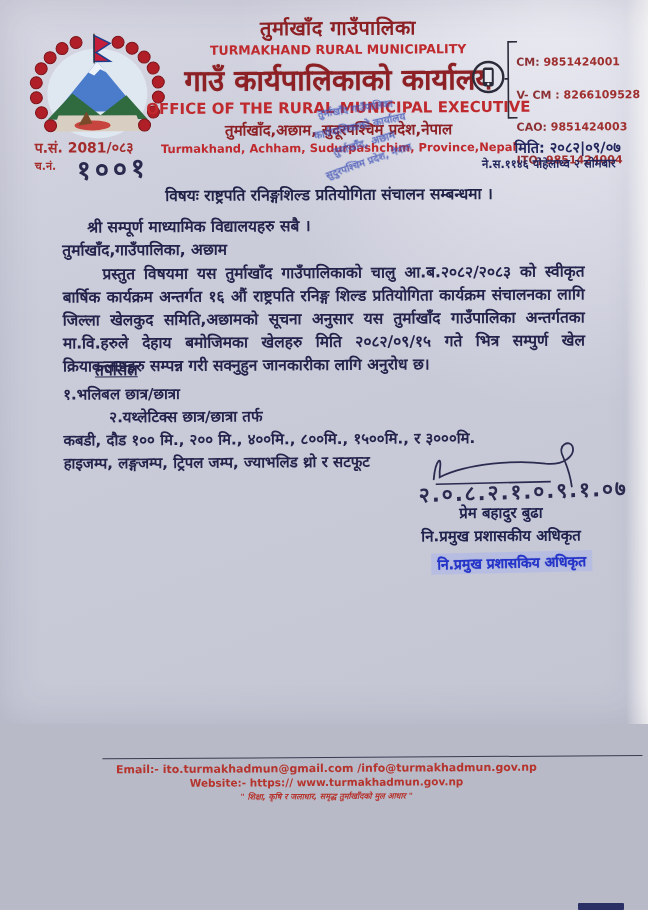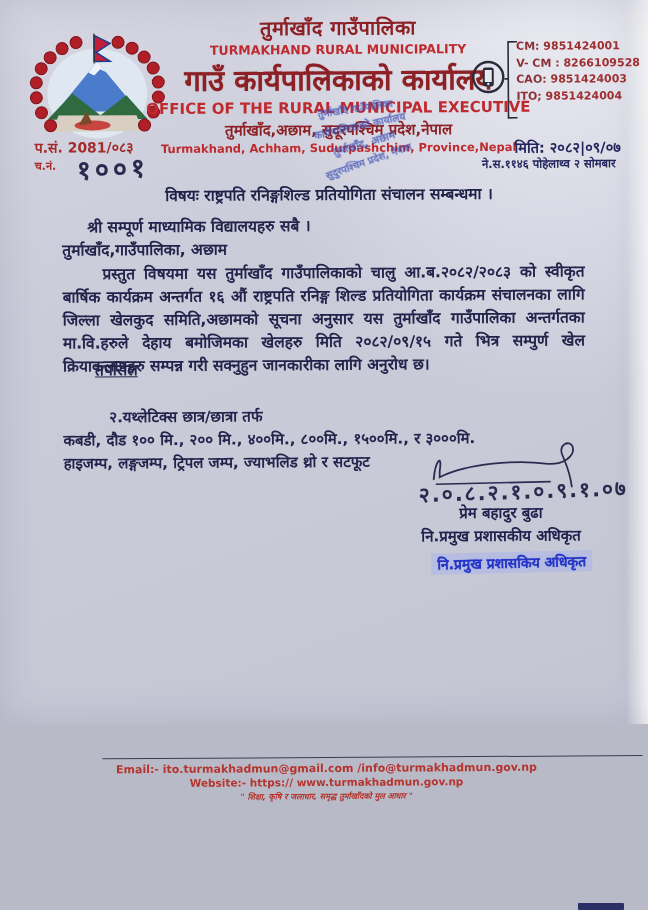--- a/index.html
+++ b/index.html
@@ -24,21 +24,21 @@
   .en-red{color:#bf2a2e;}
   .muni-np{font-size:20px;font-weight:bold;letter-spacing:.5px;}
   .muni-en{font-size:12.5px;font-weight:bold;margin-top:1px;}
   .office-np{font-size:29px;font-weight:bold;margin-top:2px;text-shadow:0 0 1px rgba(140,32,36,.5);}
   .office-en{font-size:15px;font-weight:bold;margin-top:1px;}
   .addr-np{font-size:15px;font-weight:bold;margin-top:2px;}
   .addr-en{font-size:11.5px;font-weight:bold;margin-top:2px;}
   
   .phone-block{right:6px;top:40px;width:170px;}
   .phone-rows{position:absolute;left:46px;top:0;width:124px;}
-  .phone-row{font-size:11px;font-weight:bold;color:#a03030;line-height:16.5px;white-space:nowrap;}
+  .phone-row{font-size:11px;font-weight:bold;color:#a03030;line-height:16.5px;white-space:nowrap;margin-top:16px;}
   .phone-row .plabel{color:#8c3034;}
   
   .ref-ps{left:36px;top:136px;font-size:14px;font-weight:bold;color:#a42b2b;}
   .ref-ch{left:36px;top:156px;font-size:11px;font-weight:bold;color:#a42b2b;}
   .ref-ch-num{left:78px;top:148px;font-size:27px;color:#2a2a4e;transform:rotate(-2deg);font-weight:bold;letter-spacing:4px;}
   .miti{right:26px;top:138px;font-size:14.5px;font-weight:bold;color:#23265c;}
   .nesam{right:31px;top:157px;font-size:11.5px;font-weight:bold;color:#23265c;}
   
   .round-stamp{left:292px;top:100px;width:150px;height:100px;transform:rotate(-14deg);
     color:#3f51b5;opacity:.8;text-align:center;filter:blur(.3px);pointer-events:none;}
@@ -180,20 +180,21 @@
     </div>
 
     <div class="abs subject">विषयः राष्ट्रपति रनिङ्गशिल्ड प्रतियोगिता संचालन सम्बन्धमा ।</div>
 
     <div class="abs recipient1 ink">श्री सम्पूर्ण माध्यामिक विद्यालयहरु सबै ।</div>
     <div class="abs recipient2 ink">तुर्माखाँद,गाउँपालिका, अछाम</div>
 
     <div class="abs paragraph ink">प्रस्तुत विषयमा यस तुर्माखाँद गाउँपालिकाको चालु आ.ब.२०८२/२०८३ को स्वीकृत बार्षिक कार्यक्रम अन्तर्गत १६ औं राष्ट्रपति रनिङ्ग शिल्ड प्रतियोगिता कार्यक्रम संचालनका लागि जिल्ला खेलकुद समिति,अछामको सूचना अनुसार यस तुर्माखाँद गाउँपालिका अन्तर्गतका मा.वि.हरुले देहाय बमोजिमका खेलहरु मिति २०८२/०९/१५ गते भित्र सम्पुर्ण खेल क्रियाकलापहरु सम्पन्न गरी सक्नुहुन जानकारीका लागि अनुरोध छ।</div>
 
     <div class="abs tapasil ink">तपसिल</div>
+    <div class="abs item item1 ink">१.भलिबल छात्र/छात्रा</div>
     <div class="abs item item2 ink">२.यथ्लेटिक्स छात्र/छात्रा तर्फ</div>
     <div class="abs item item3 ink">कबडी, दौड १०० मि., २०० मि., ४००मि., ८००मि., १५००मि., र ३०००मि.</div>
     <div class="abs item item4 ink">हाइजम्प, लङ्गजम्प, ट्रिपल जम्प, ज्याभलिड थ्रो र सटफूट</div>
 
     <svg class="abs sig-svg" width="180" height="50" viewBox="0 0 180 50">
       <path d="M8,40 C10,20 17,14 14,32 L14,38 C42,24 92,21 120,25 C138,27 150,17 147,8 C144,1 132,6 137,17 C140,25 144,32 146,48" fill="none" stroke="#2b2b50" stroke-width="1.8" stroke-linecap="round"></path>
       <path d="M10,45 L125,43" fill="none" stroke="#2b2b50" stroke-width="1.6"></path>
     </svg>
     <div class="abs sig-date">२.०.८.२.१.०.९.१.०७</div>
     <div class="abs sig-name">प्रेम बहादुर बुढा</div>

